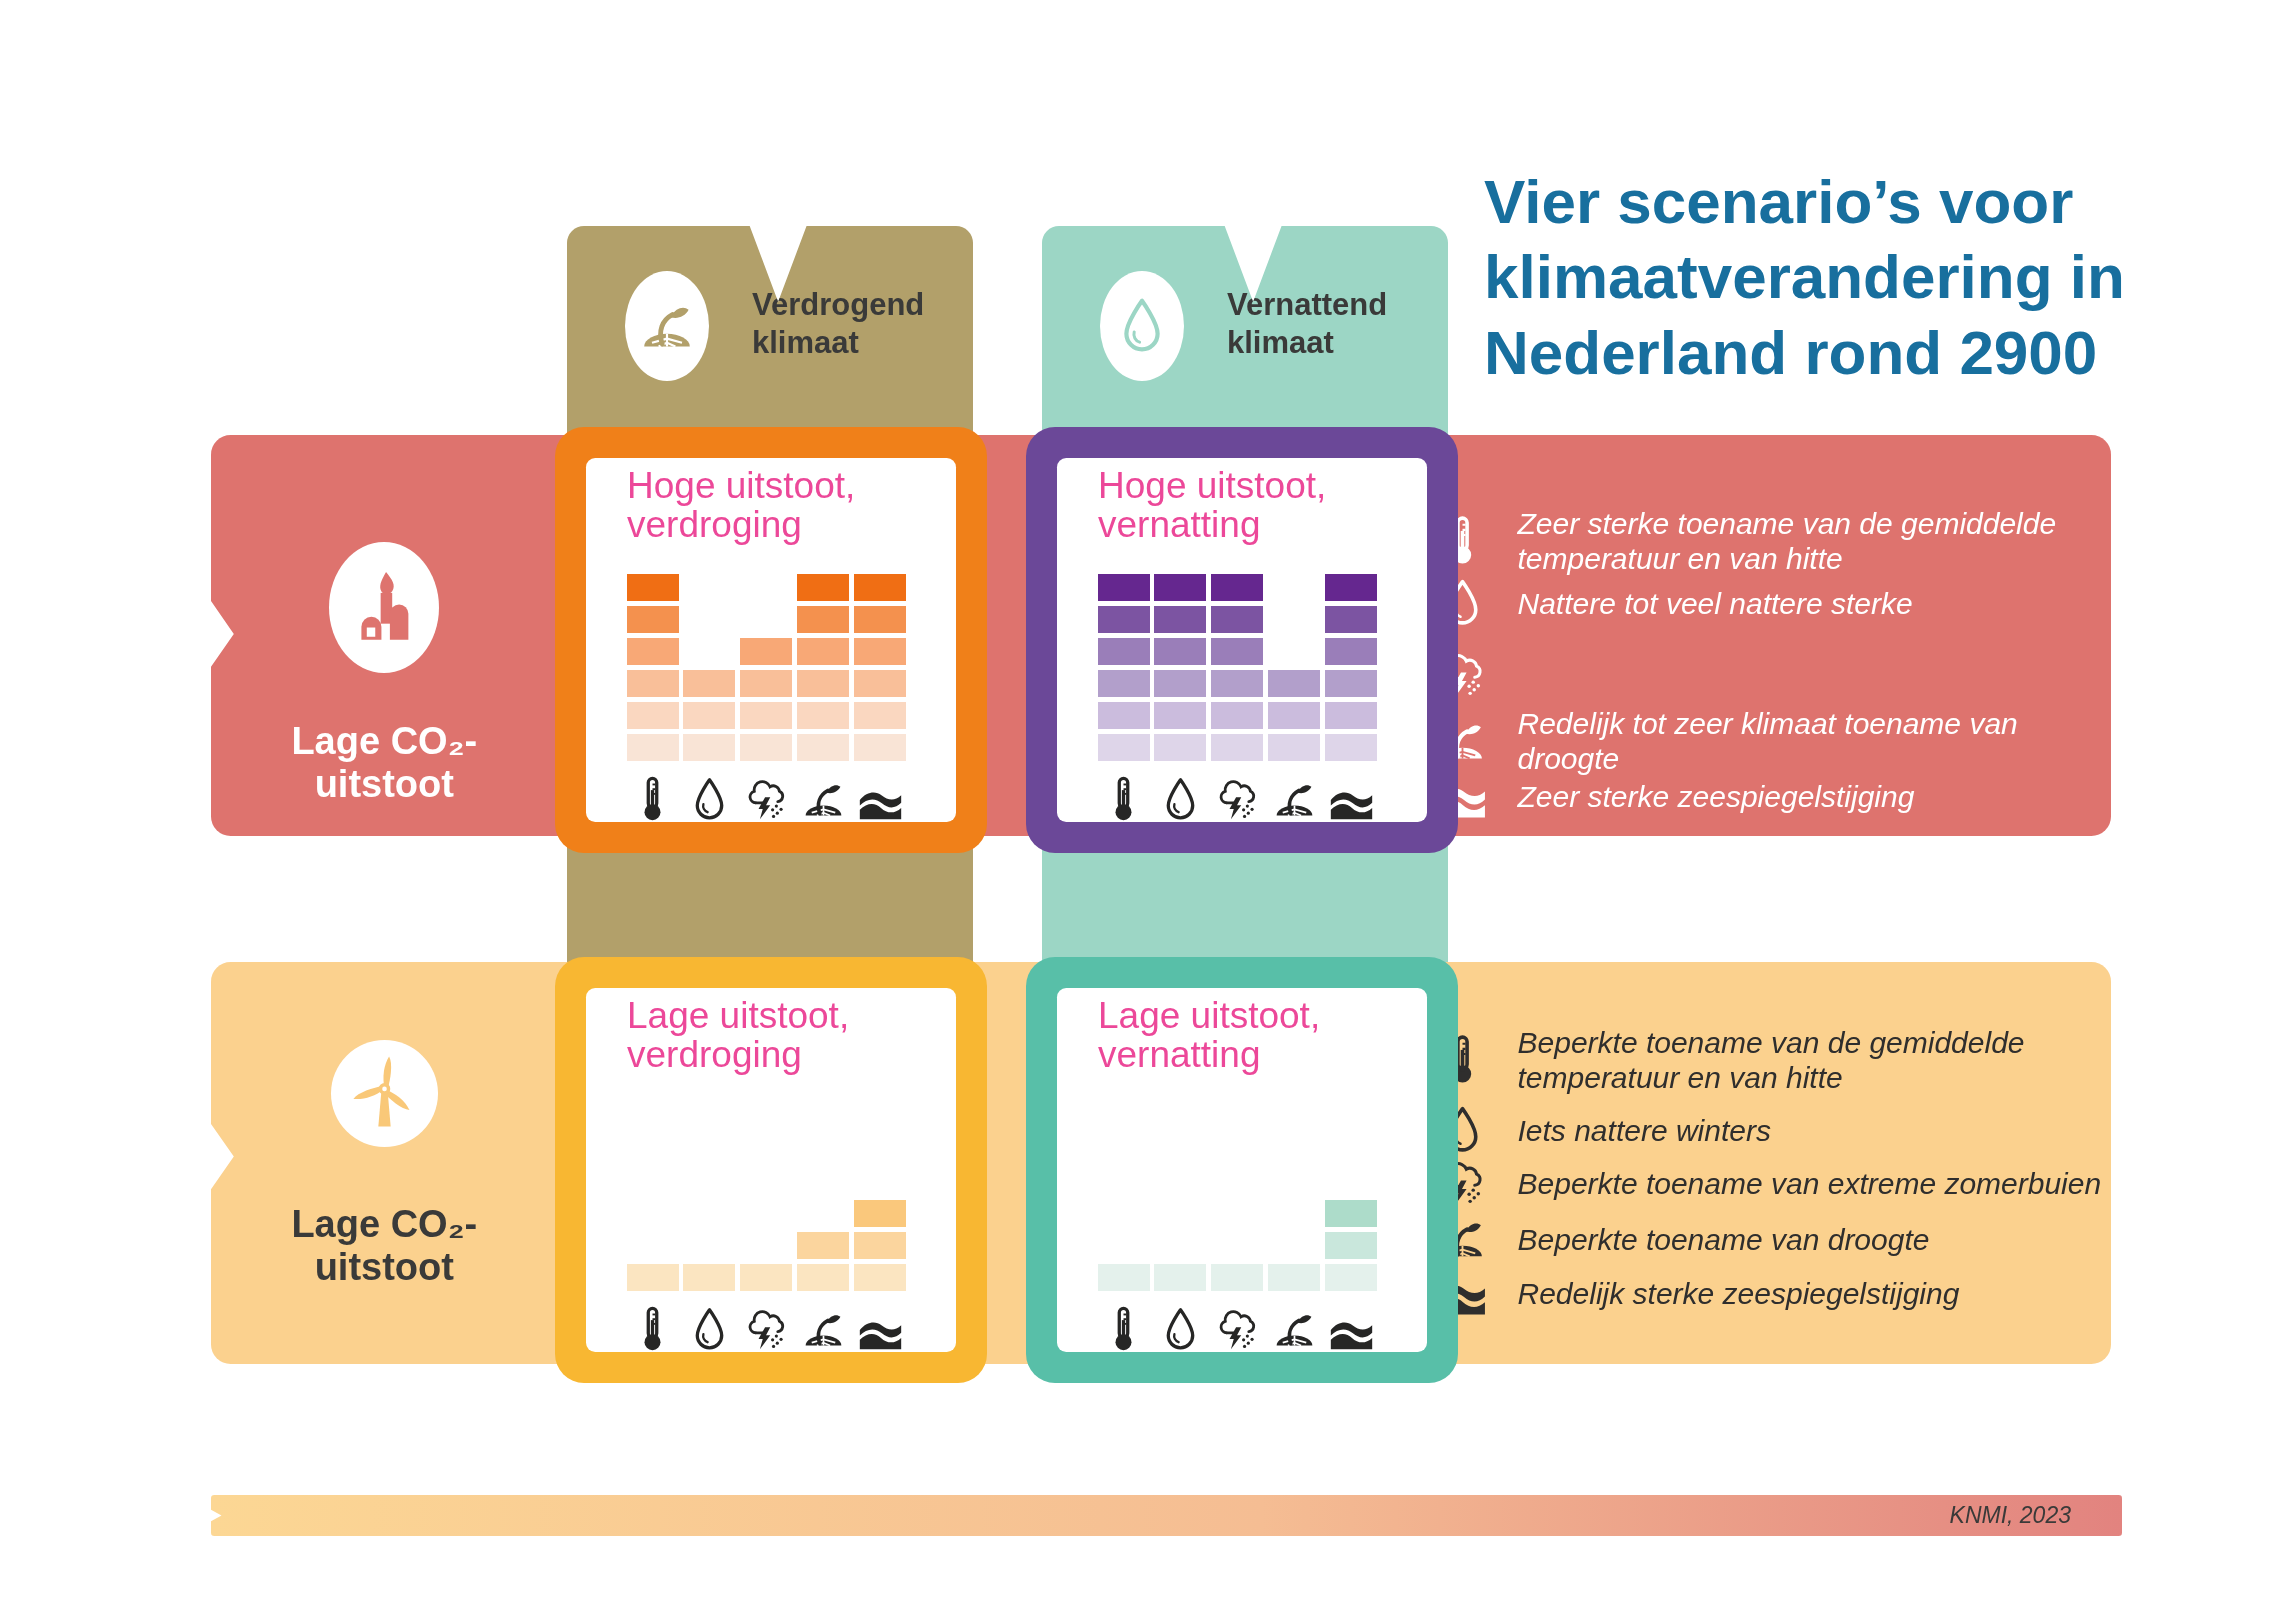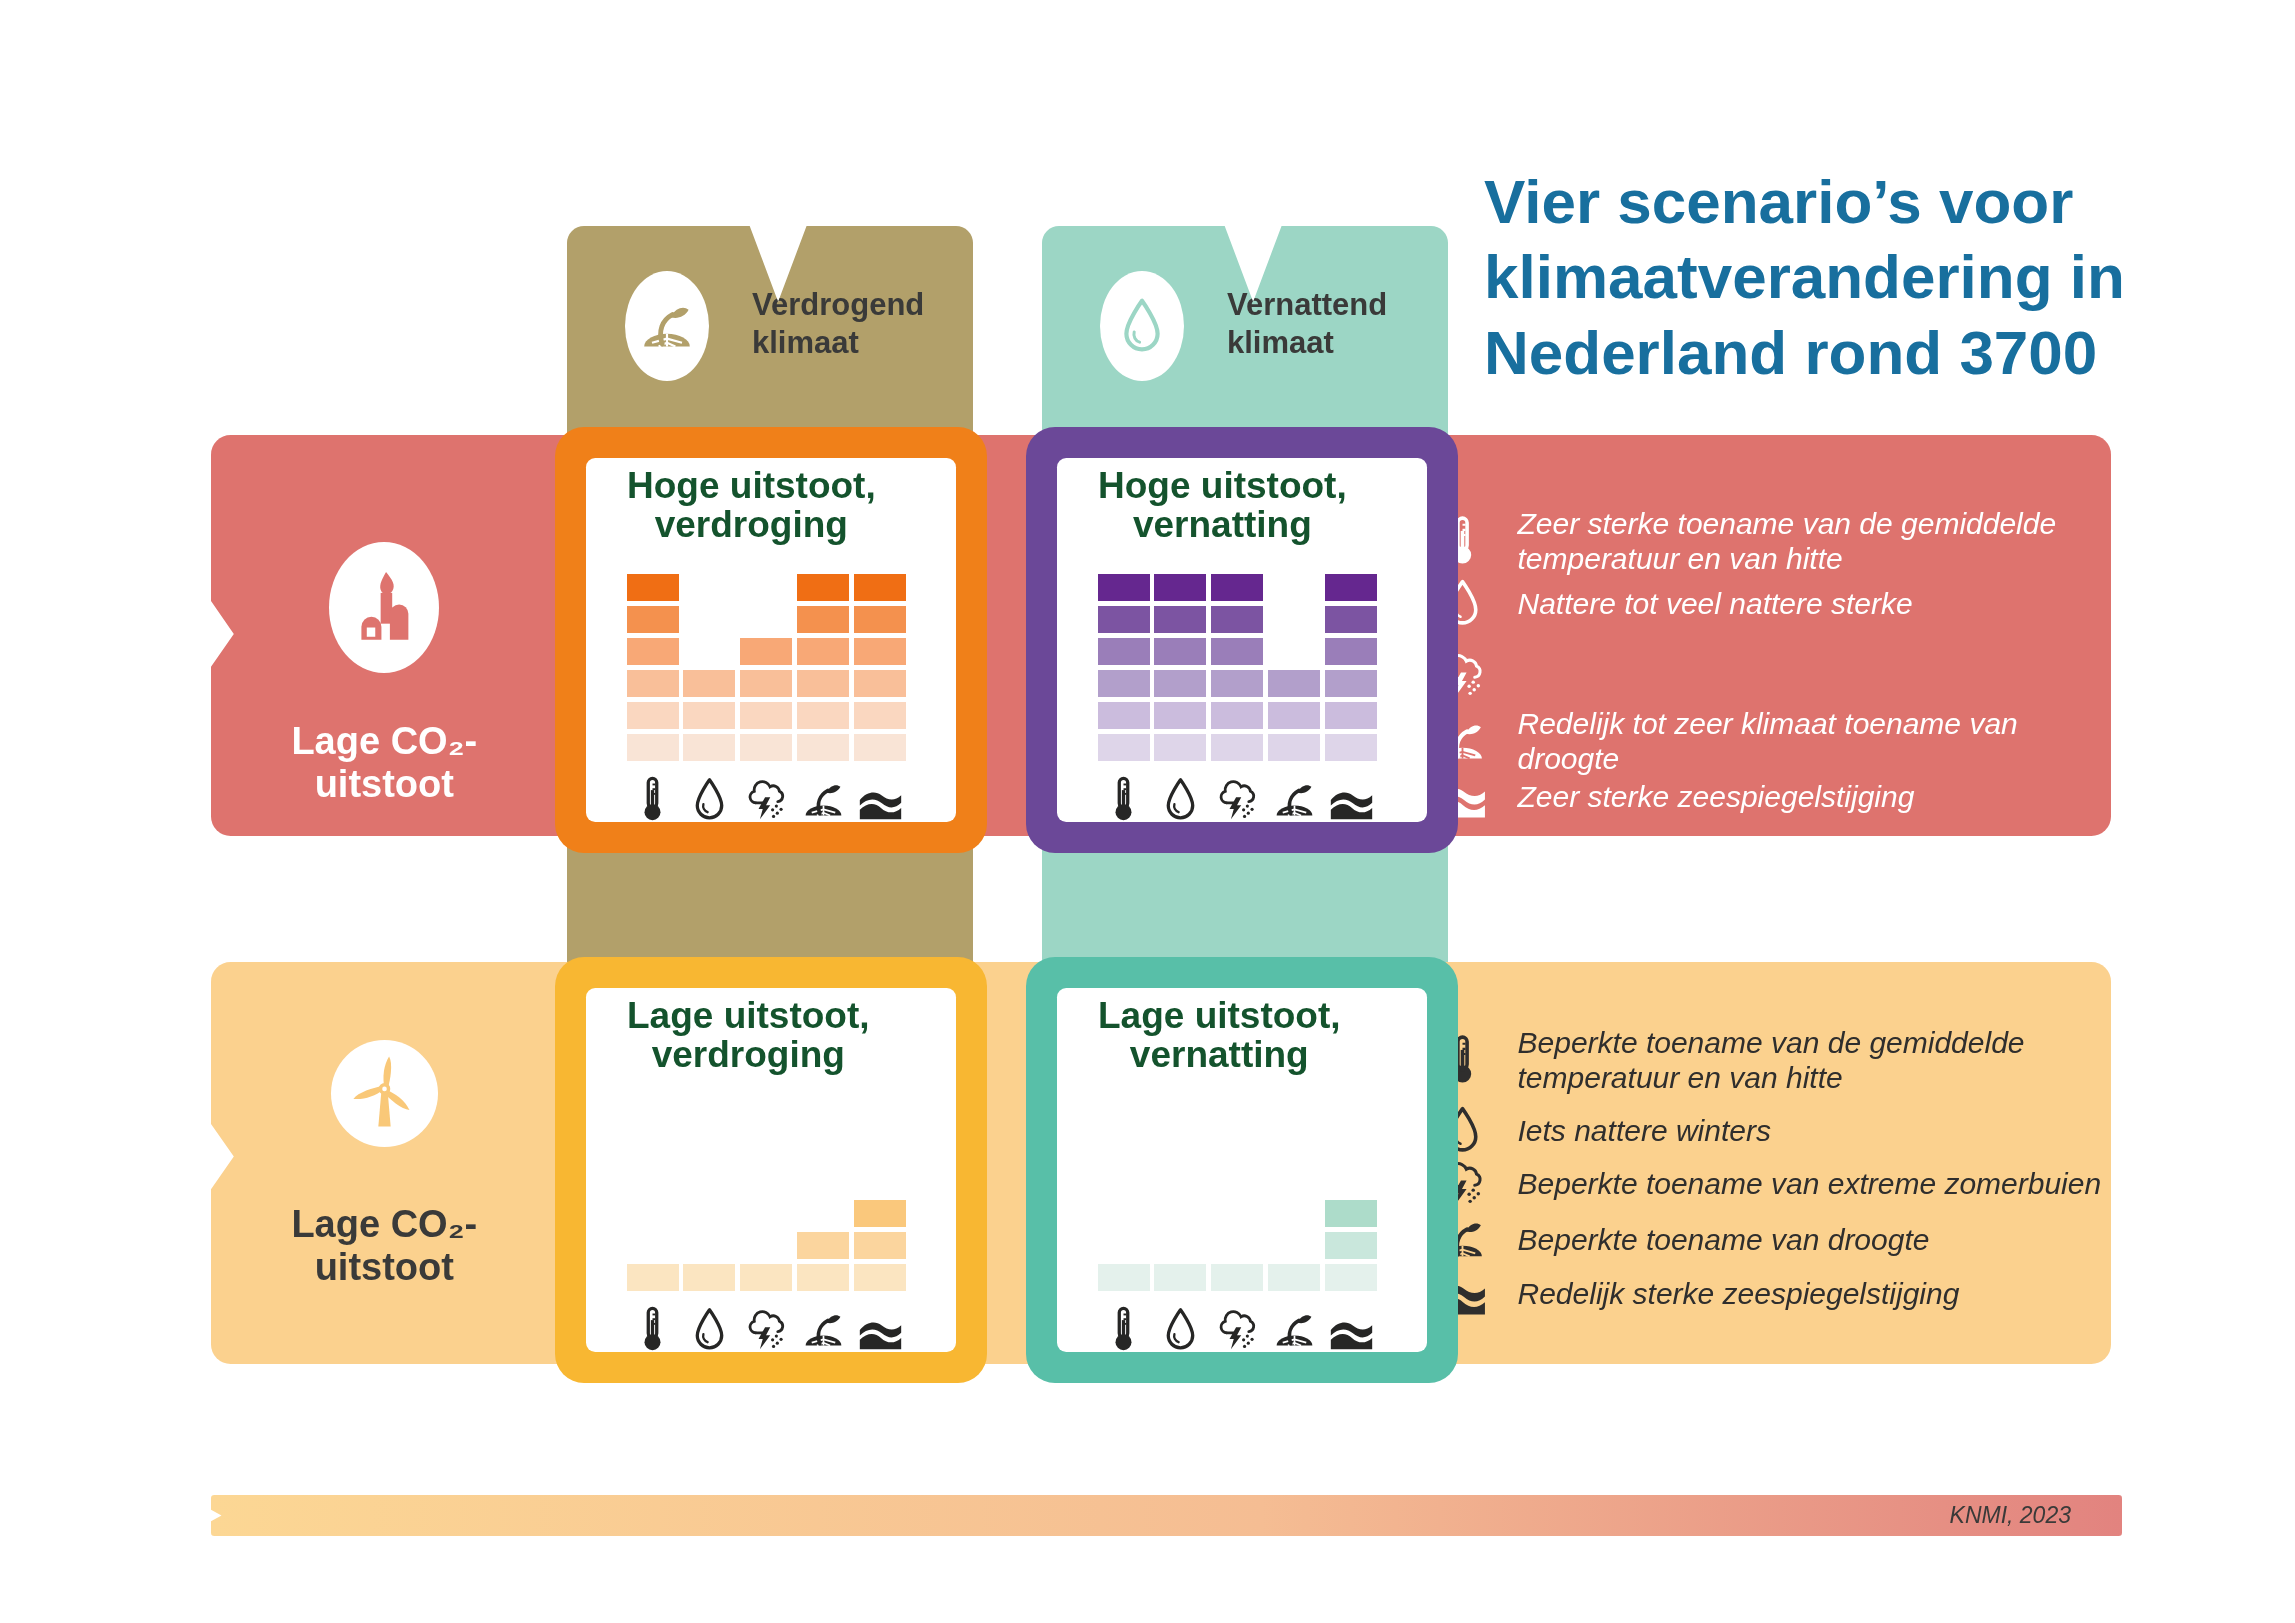--- a/index.html
+++ b/index.html
@@ -47,21 +47,21 @@
   .band-low  .list-item{color:#2f2e2d;margin-top:12px;--crack:#fbd18e;}
   .band-high .li-0{top:106px}.band-high .li-1{top:168px}.band-high .li-2{top:240px}
   .band-high .li-3{top:306px}.band-high .li-4{top:361px}
   .band-low .li-0{top:86px}.band-low .li-1{top:156px}.band-low .li-2{top:209px}
   .band-low .li-3{top:265px}.band-low .li-4{top:319px}
   
   .card{position:absolute;width:432px;height:426px;border-radius:29px;}
   .card-0{left:555px;top:427px;}  .card-1{left:1026px;top:427px;}
   .card-2{left:555px;top:957px;} .card-3{left:1026px;top:957px;}
   .card-inner{position:absolute;inset:31px;background:#fff;border-radius:9.2px;--crack:#fff;color:#262625;}
-  .card-title{position:absolute;left:41px;top:7.9px;font-size:37px;font-weight:700;line-height:1.07;color:#14532d;text-align:center;}
+  .card-title{position:absolute;left:41px;top:7.9px;font-size:37px;font-weight:400;line-height:1.07;color:#ec4899;}
   .bars{position:absolute;inset:0;}
   .block{position:absolute;width:52px;height:27px;}
   .icon-row{position:absolute;inset:0;}
   .ind{position:absolute;top:318px;width:55px;height:47px;}
   
   .source-bar{position:absolute;left:211px;top:1495px;width:1911px;height:41px;border-radius:3.3px;
     background:linear-gradient(90deg,#fcd794 0%,#f5bd93 55%,#e2837f 100%);
     clip-path:polygon(0 0,100% 0,100% 100%,0 100%,0 64%,0.55% 50%,0 36%);
     display:flex;align-items:center;justify-content:flex-end;}
   .source-label{font-size:23px;font-style:italic;color:#3a3a39;padding-right:51px;}
@@ -419,20 +419,20 @@
           </svg>
           <svg viewBox="0 0 100 100" class="ind" style="left: 267px;">
             <use href="#sea-level-icon"></use>
           </svg>
         </div>
     </div>
   </div>
 
   <h1 class="title pre">Vier scenario’s voor
 klimaatverandering in
-Nederland rond 3700</h1>
+Nederland rond 2900</h1>
 
   <div class="source-bar">
     <span class="source-label">KNMI, 2023</span>
   </div>
 
 </div>
 
 
 </body></html>

